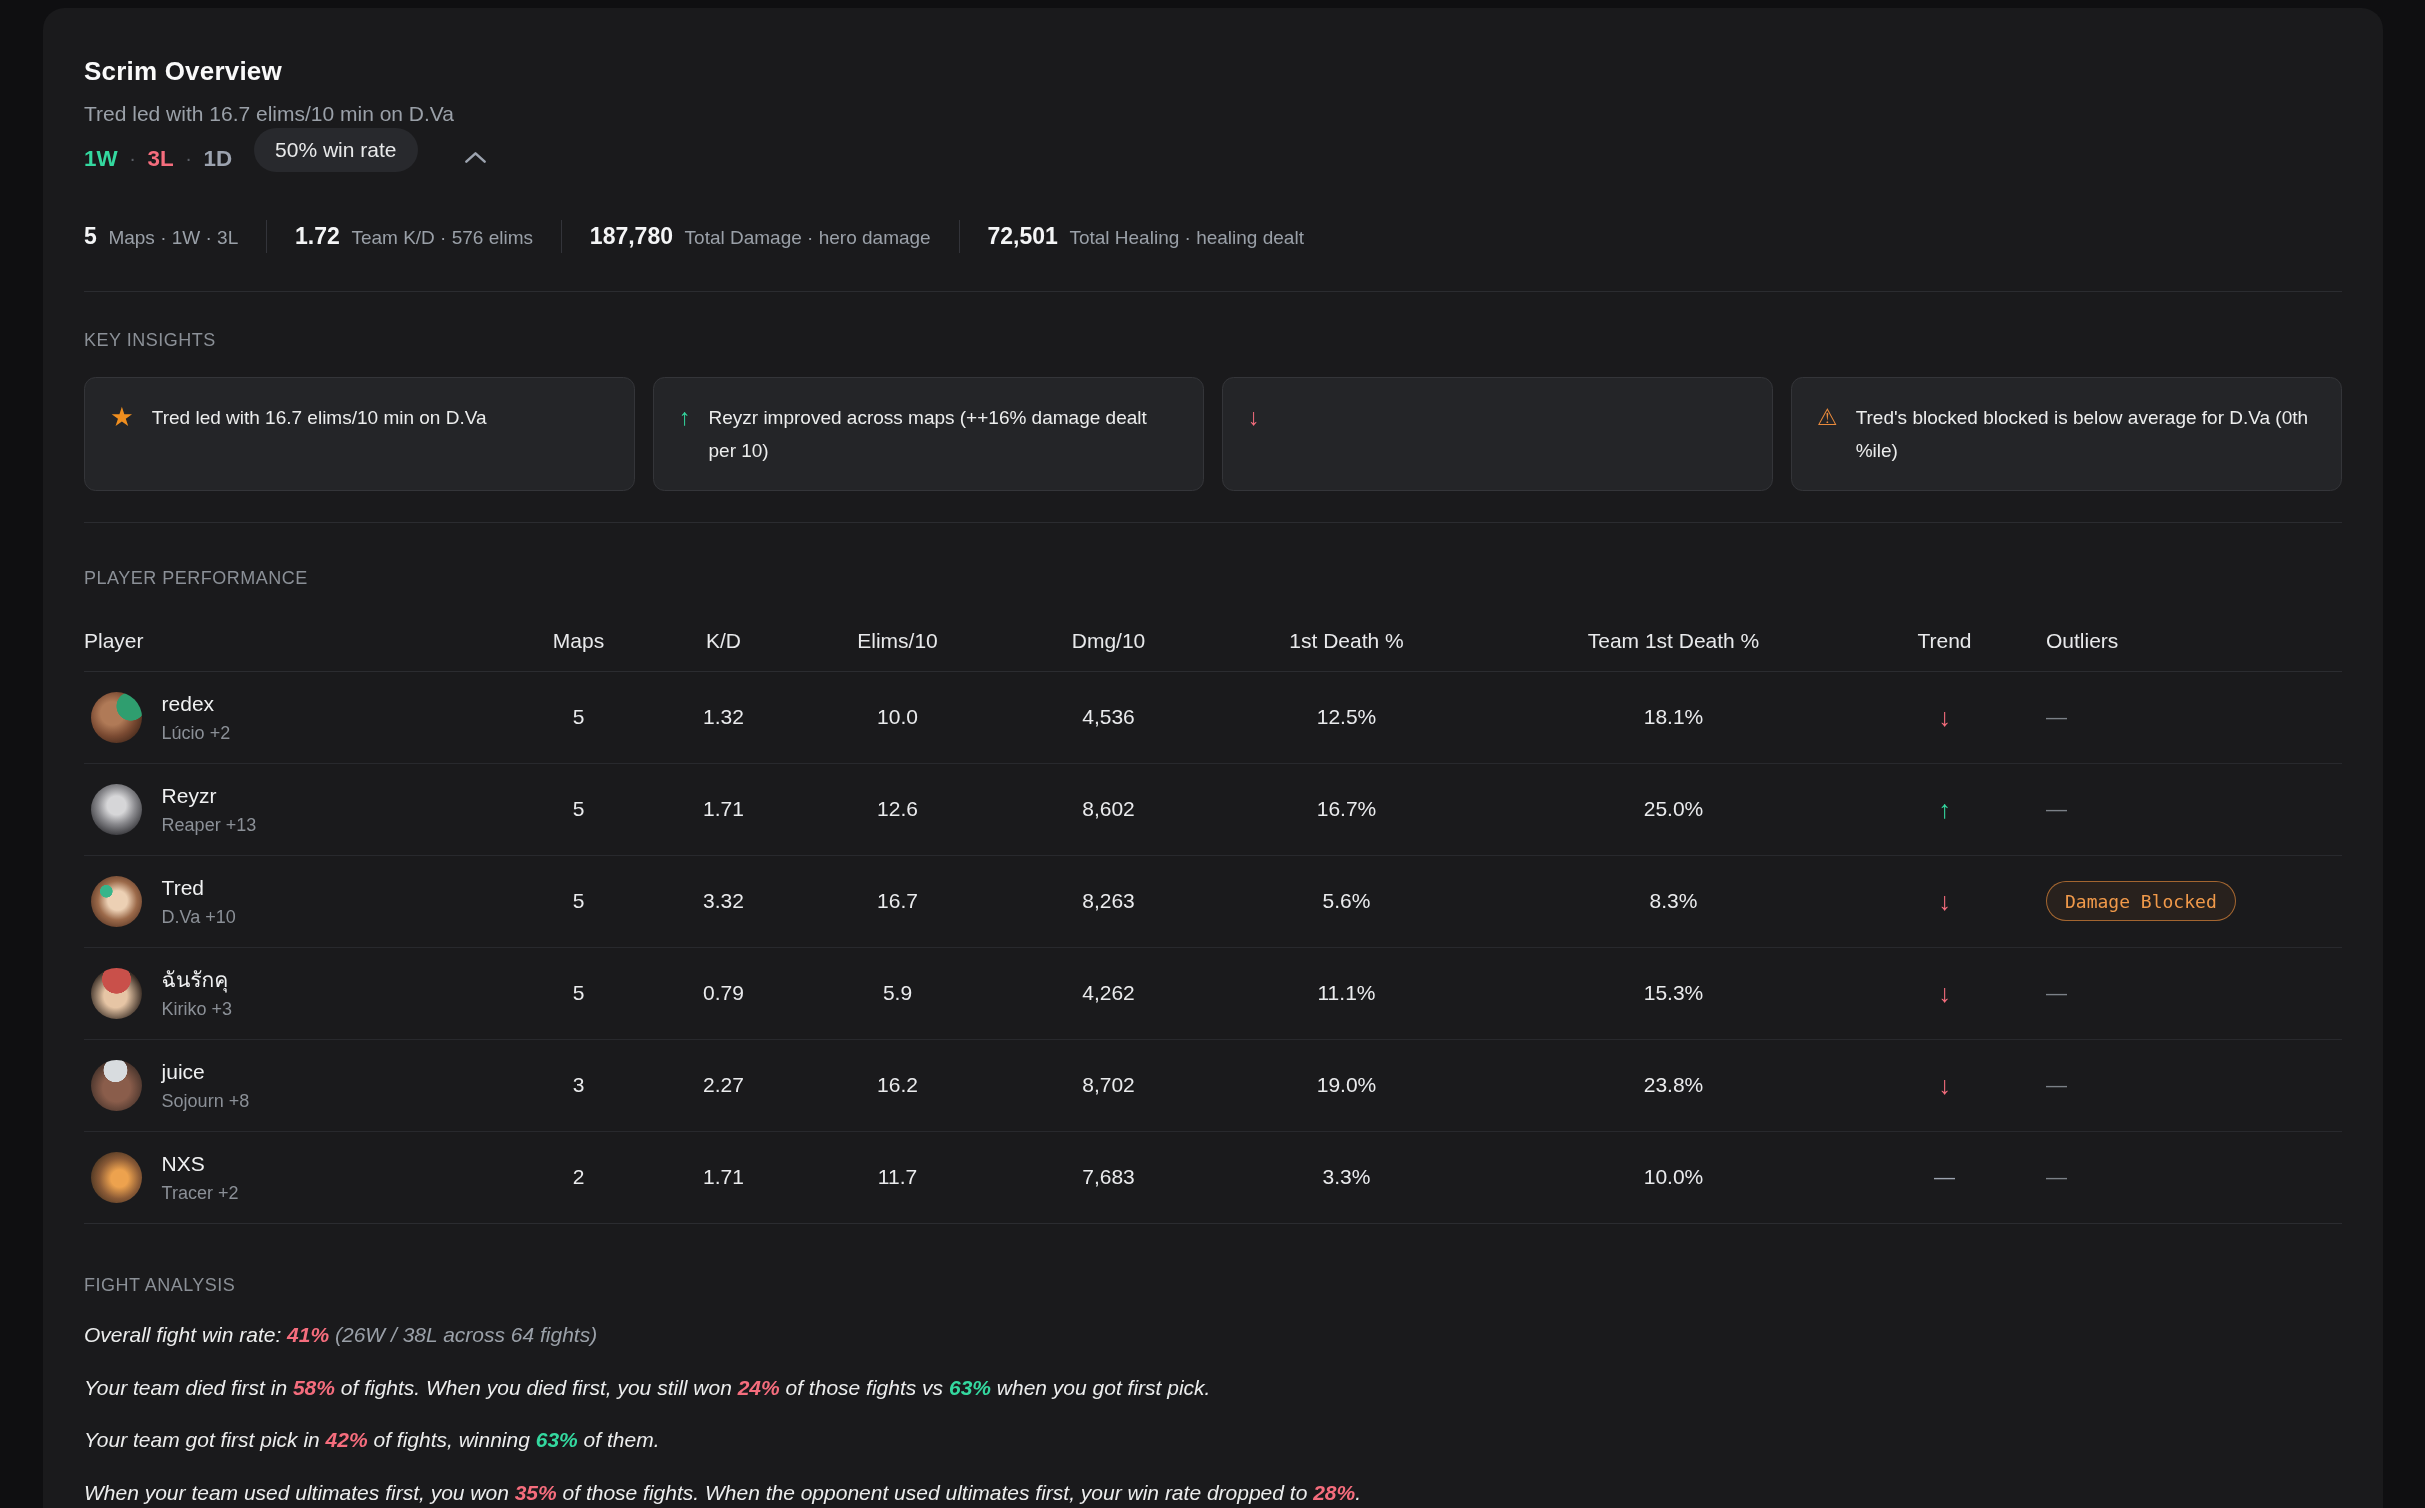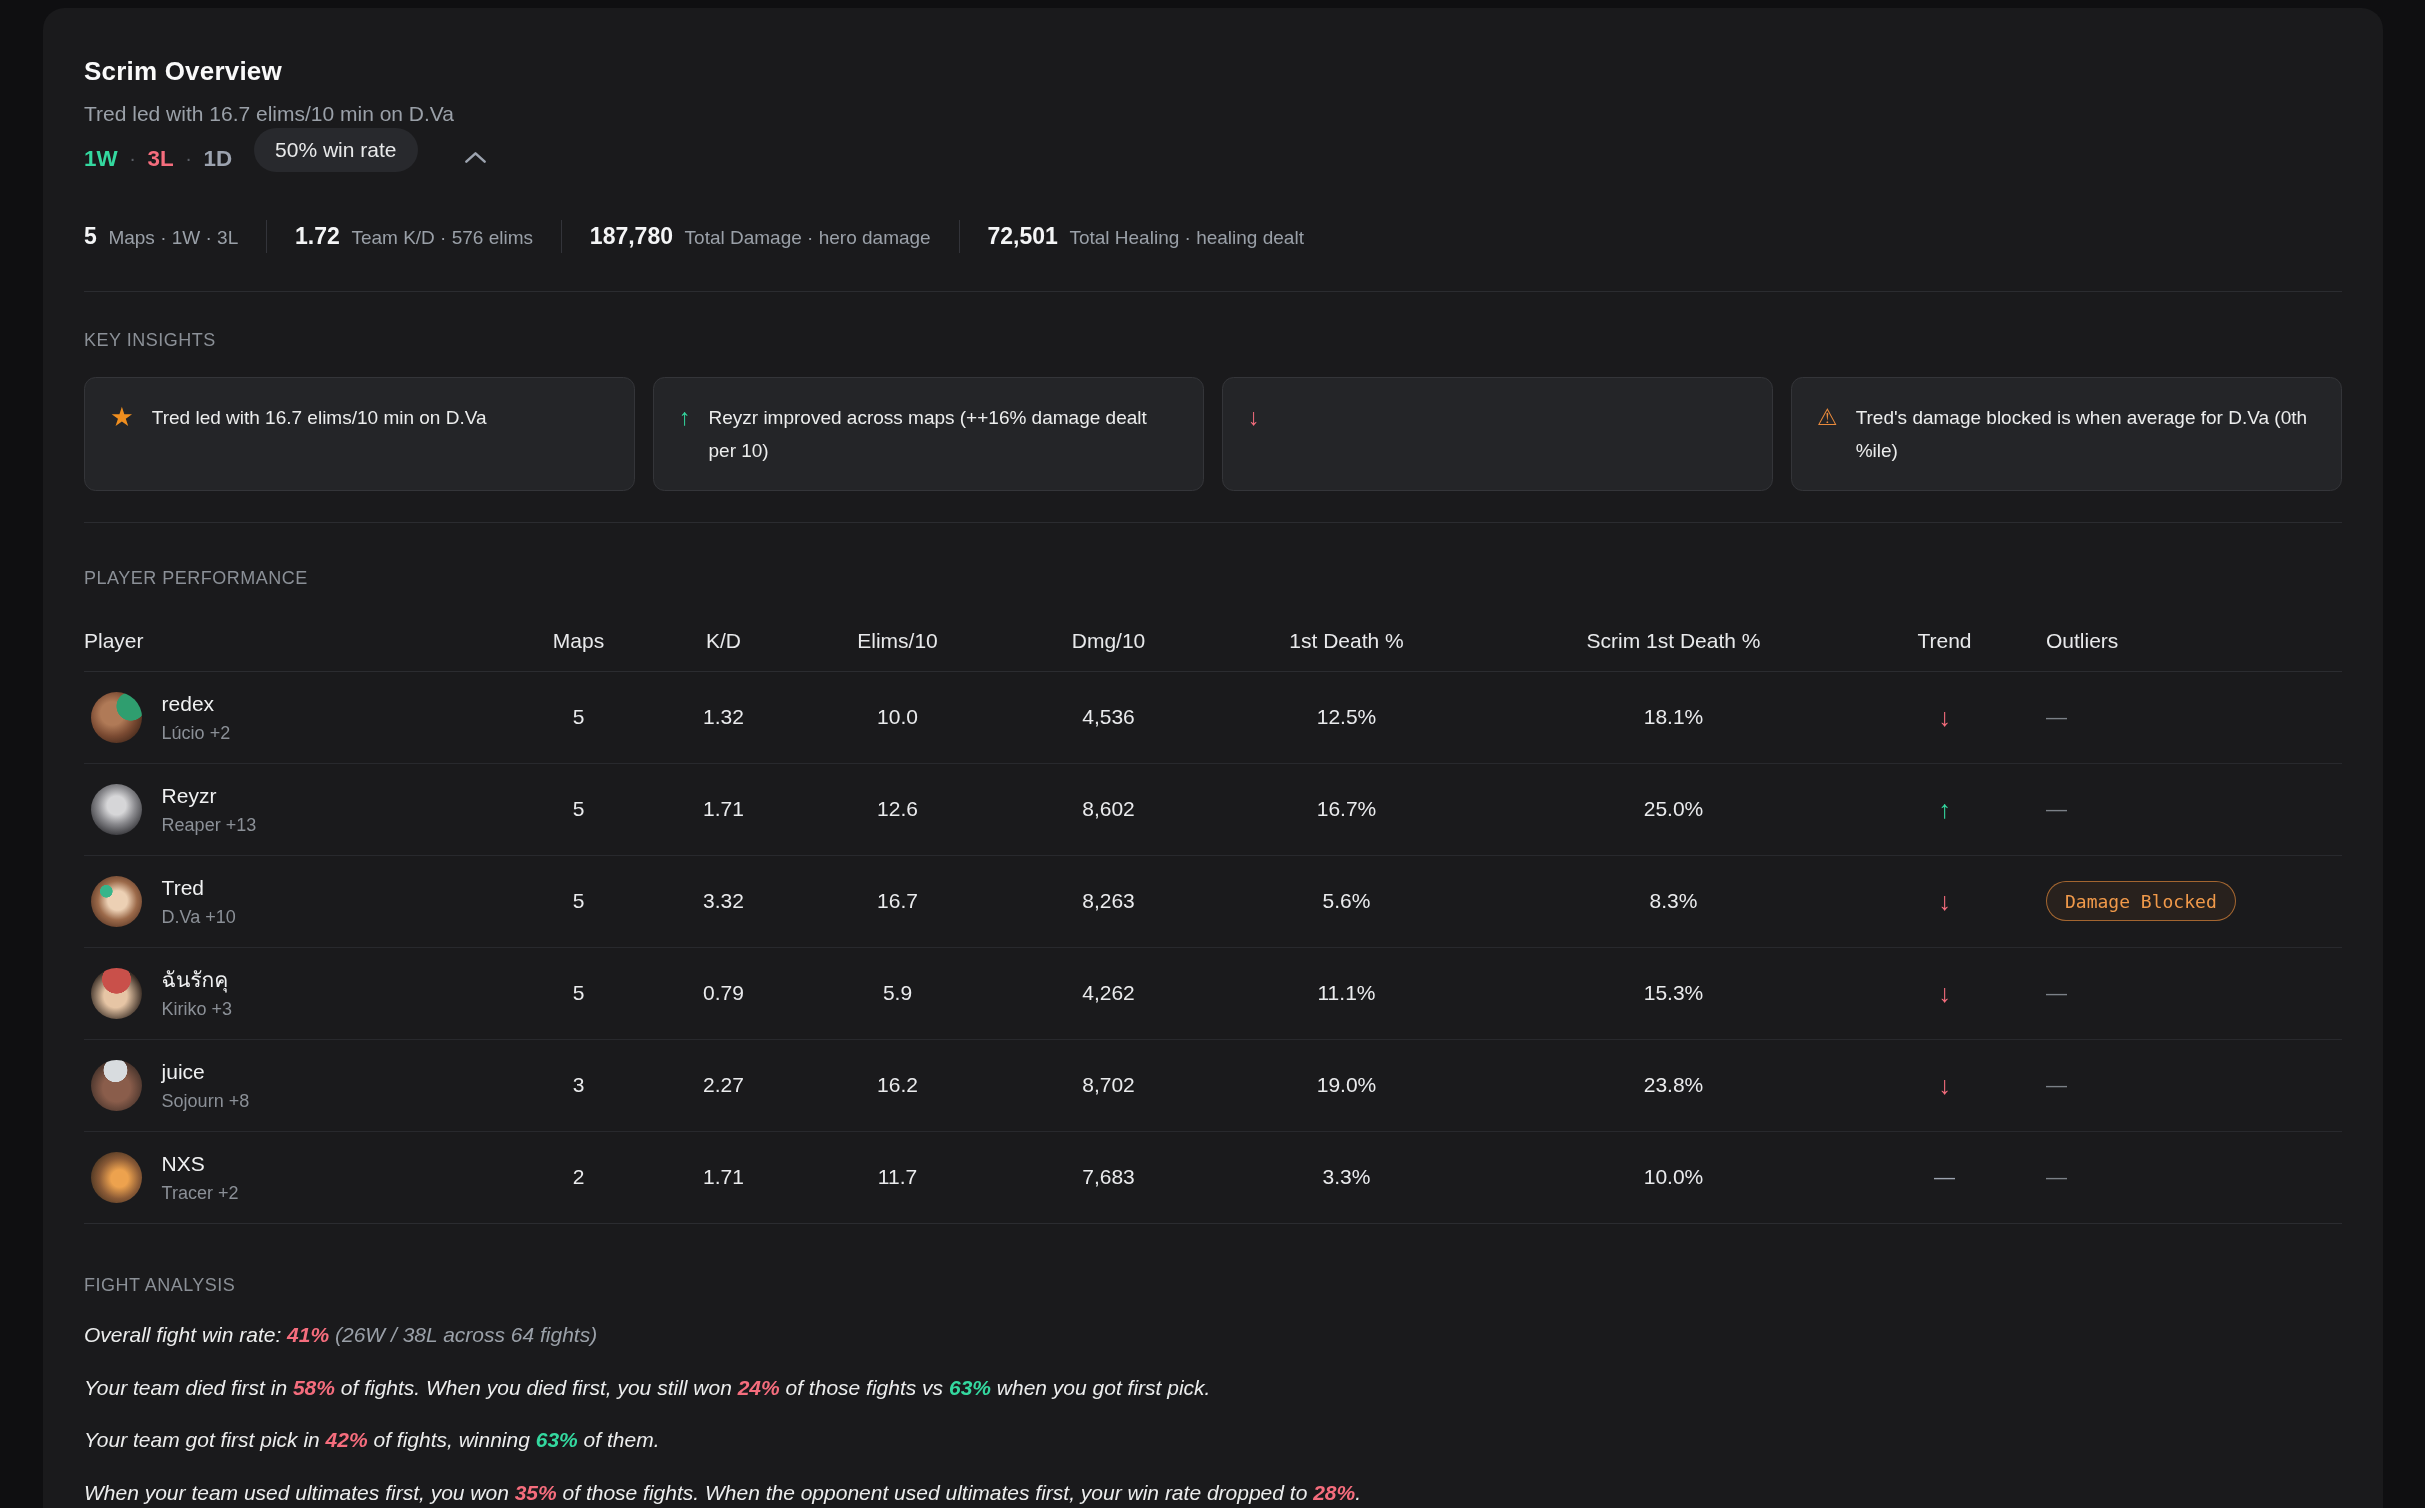--- a/index.html
+++ b/index.html
@@ -163,36 +163,36 @@
     </div>
     <div class="insight">
       <span class="insight-icon icon-up">↑</span>
       <span class="insight-text">Reyzr improved across maps (++16% damage dealt per 10)</span>
     </div>
     <div class="insight">
       <span class="insight-icon icon-down">↓</span>
     </div>
     <div class="insight">
       <span class="insight-icon icon-warn">⚠</span>
-      <span class="insight-text">Tred's damage blocked is when average for D.Va (0th %ile)</span>
+      <span class="insight-text">Tred's blocked blocked is below average for D.Va (0th %ile)</span>
     </div>
   </div>
 
   <div class="divider" style="margin-top:31px;"></div>
 
   <div class="section-label" style="margin-top:45px;">PLAYER PERFORMANCE</div>
 
   <div class="tgrid thead">
     <div class="th">Player</div>
     <div class="th th-c">Maps</div>
     <div class="th th-c">K/D</div>
     <div class="th th-c">Elims/10</div>
     <div class="th th-c">Dmg/10</div>
     <div class="th th-c">1st Death %</div>
-    <div class="th th-c">Scrim 1st Death %</div>
+    <div class="th th-c">Team 1st Death %</div>
     <div class="th th-c">Trend</div>
     <div class="th th-outliers">Outliers</div>
   </div>
 
   <div class="tgrid trow">
     <div class="pcell">
       <div class="avatar lucio"></div>
       <div>
         <div class="pname">redex</div>
         <div class="pheroes">Lúcio +2</div>

